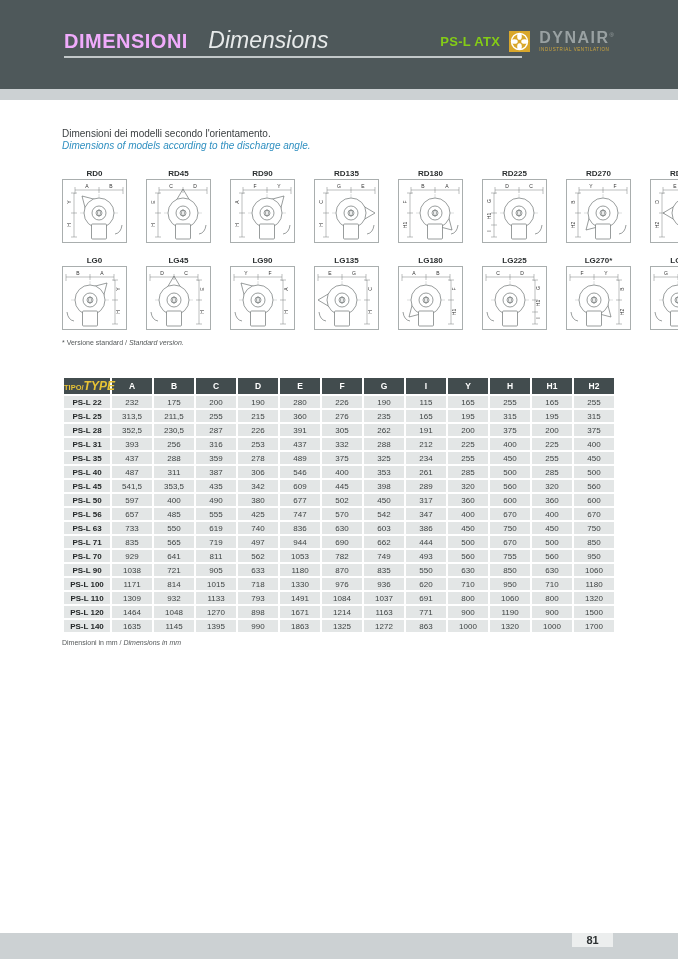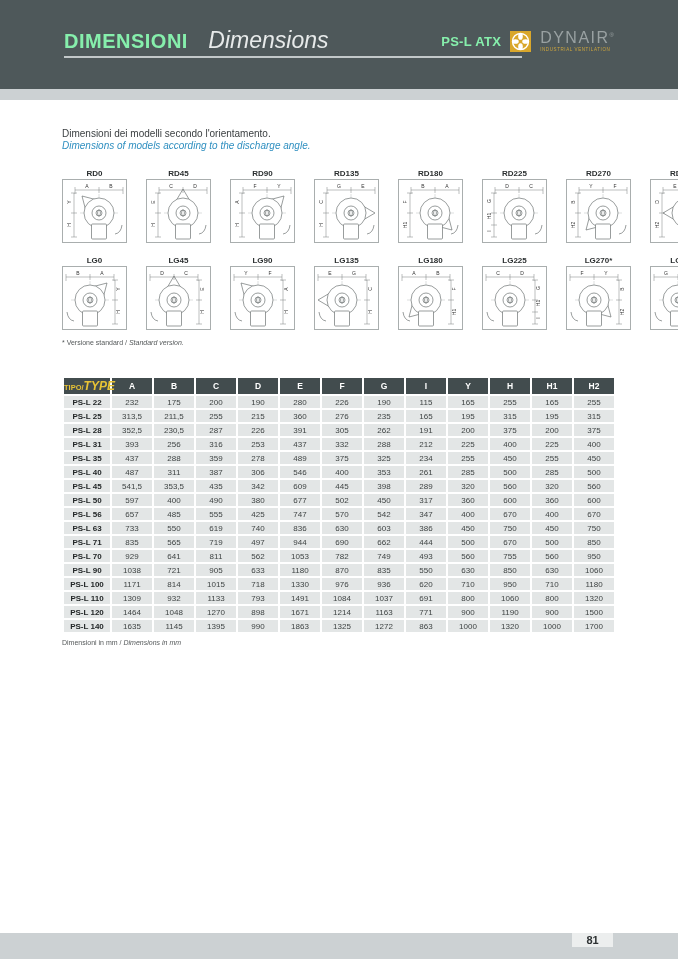--- a/index.html
+++ b/index.html
@@ -2,28 +2,28 @@
 <html><head>
 <meta charset="utf-8">
 <style>
   html,body{margin:0;padding:0;background:#fff;}
   .page{position:relative;width:678px;height:959px;background:#ffffff;overflow:hidden;
         font-family:"Liberation Sans",sans-serif;color:#3c4042;}
 
   
   .topbar{position:absolute;left:0;top:0;width:678px;height:89px;background:#4e585a;}
   .title-row{position:absolute;left:64px;top:27px;white-space:nowrap;}
-  .title-it{font-size:20px;font-weight:bold;color:#86efac;letter-spacing:.5px;margin-top:20px;}
+  .title-it{font-size:20px;font-weight:bold;color:#f0abfc;letter-spacing:.5px;margin-top:20px;}
   .title-en{font-size:23px;font-style:italic;color:#e7eaea;margin-left:16px;}
   .title-rule{position:absolute;left:64px;top:56px;width:458px;height:2px;background:#c2c8c9;}
   .brand-block{position:absolute;right:64px;top:30px;display:flex;align-items:center;gap:9px;}
-  .product-tag{font-size:13px;font-weight:bold;color:#86efac;letter-spacing:.3px;}
+  .product-tag{font-size:13px;font-weight:bold;color:#84cc16;letter-spacing:.3px;}
   .fan-square{width:21px;height:21px;display:block;}
   .brand-text{line-height:1;}
-  .brand-name{font-size:16px;font-weight:normal;color:#99a1a2;letter-spacing:1.5px;}
+  .brand-name{font-size:16px;font-weight:bold;color:#99a1a2;letter-spacing:1.5px;}
   .brand-reg{font-size:6px;color:#99a1a2;vertical-align:super;}
   .brand-sub{font-size:4.5px;color:#cfa63c;letter-spacing:.6px;margin-top:2px;}
 
   .edge-band{position:absolute;left:0;top:89px;width:678px;height:11px;background:#ccd1d3;}
 
   
   .content{position:absolute;left:62px;top:128px;width:554px;}
   .intro-it{font-size:10px;color:#3c4042;line-height:12px;}
   .intro-en{font-size:10px;font-style:italic;color:#2f8fc0;line-height:12px;margin-bottom:16px;}
 

